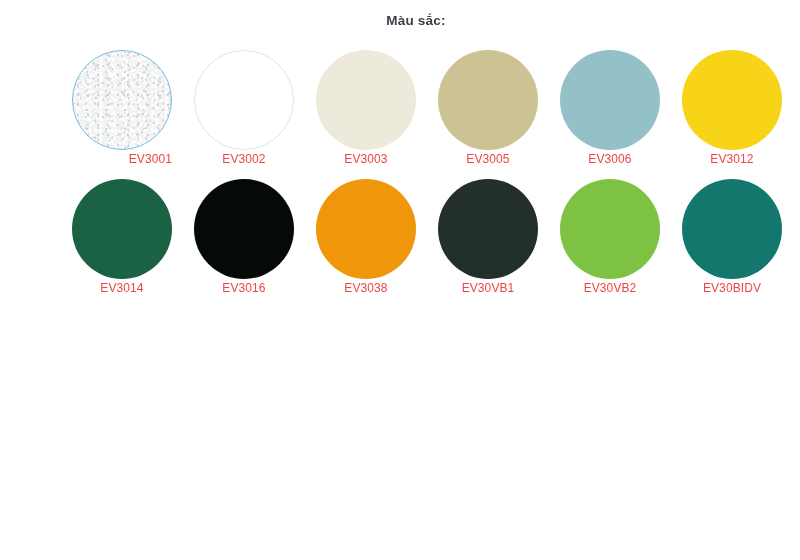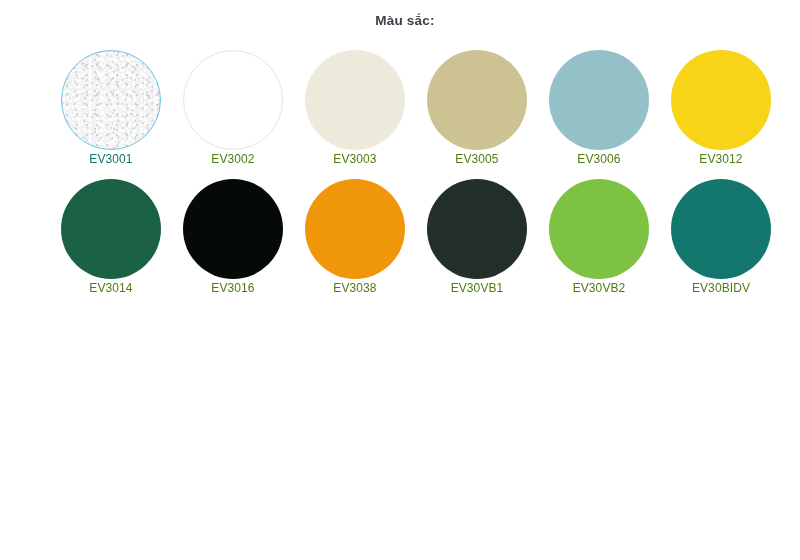--- a/index.html
+++ b/index.html
@@ -10,21 +10,21 @@
     width: 800px;
     height: 560px;
     background: #ffffff;
     font-family: "Liberation Sans", sans-serif;
     overflow: hidden;
     position: relative;
   }
 
   .panel {
     position: absolute;
-    left: 5px;
+    left: 16px;
     top: 0;
     width: 640px;
     height: 560px;
   }
 
   .panel-title {
     position: absolute;
     left: 0;
     top: 13px;
     width: 800px;
@@ -98,27 +98,28 @@
                      16px 16px, 14px 14px, 21px 21px;
   }
 
   .swatch-label {
     position: absolute;
     left: 0;
     top: 102px;
     width: 100px;
     text-align: center;
     font-size: 12px;
-    color: #4d7c0f;
+    color: #ef4444;
     letter-spacing: 0.1px;
     white-space: nowrap;
   }
 
   .swatch.selected .swatch-label {
-    color: #0f766e;
+    color: #ef4444;
+    text-align: right;
   }
 </style>
 </head>
 <body>
 
 <div class="panel">
 
   <div class="panel-title">Màu sắc:</div>
 
   <div class="swatch-grid">

